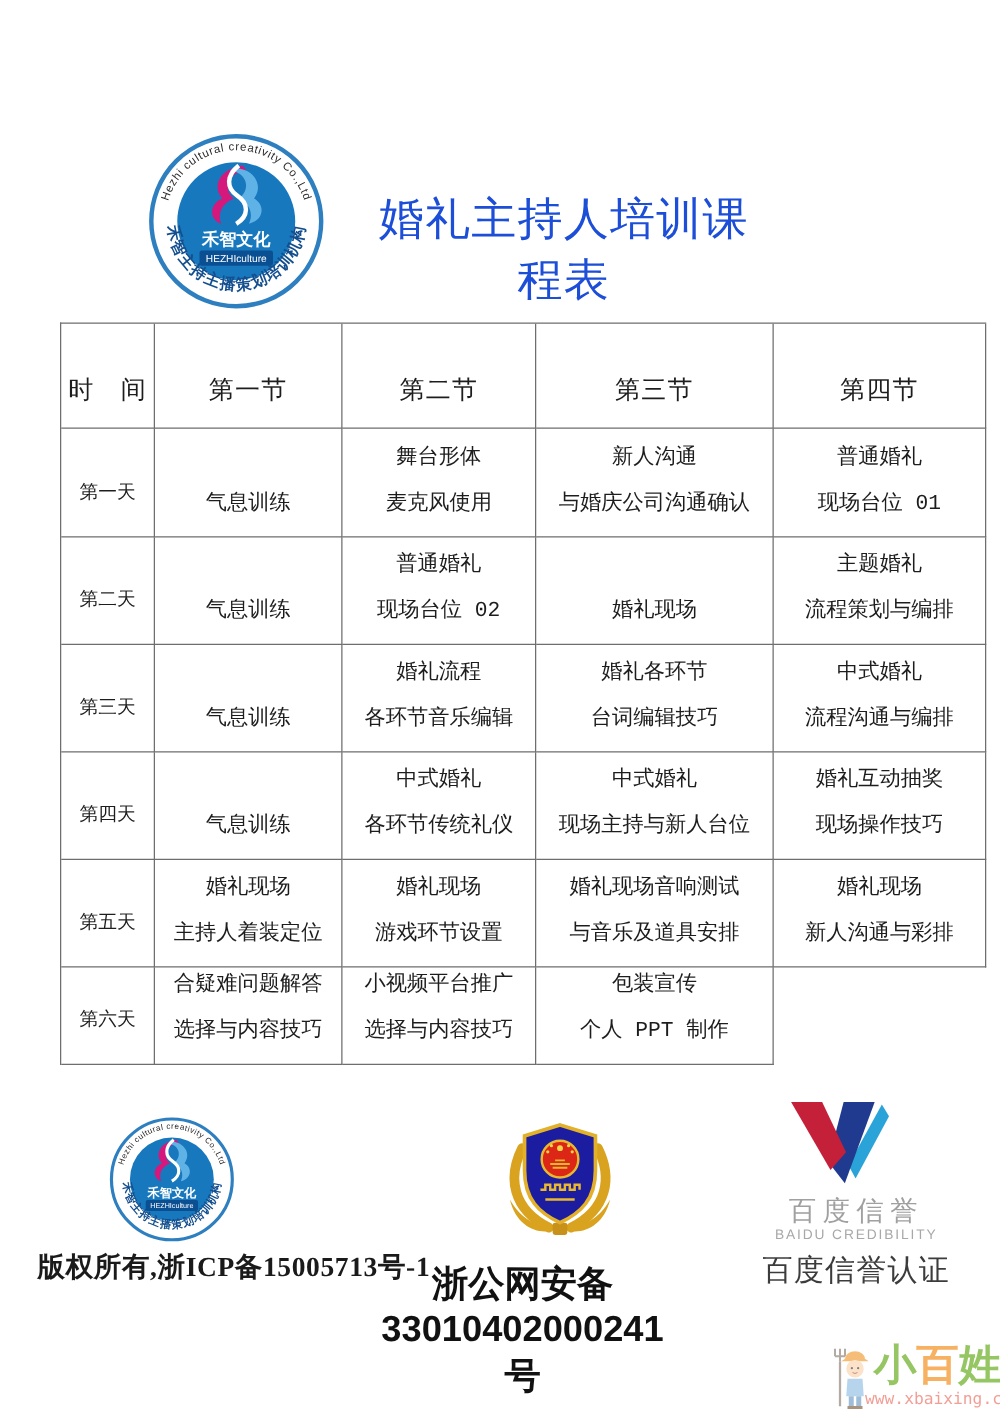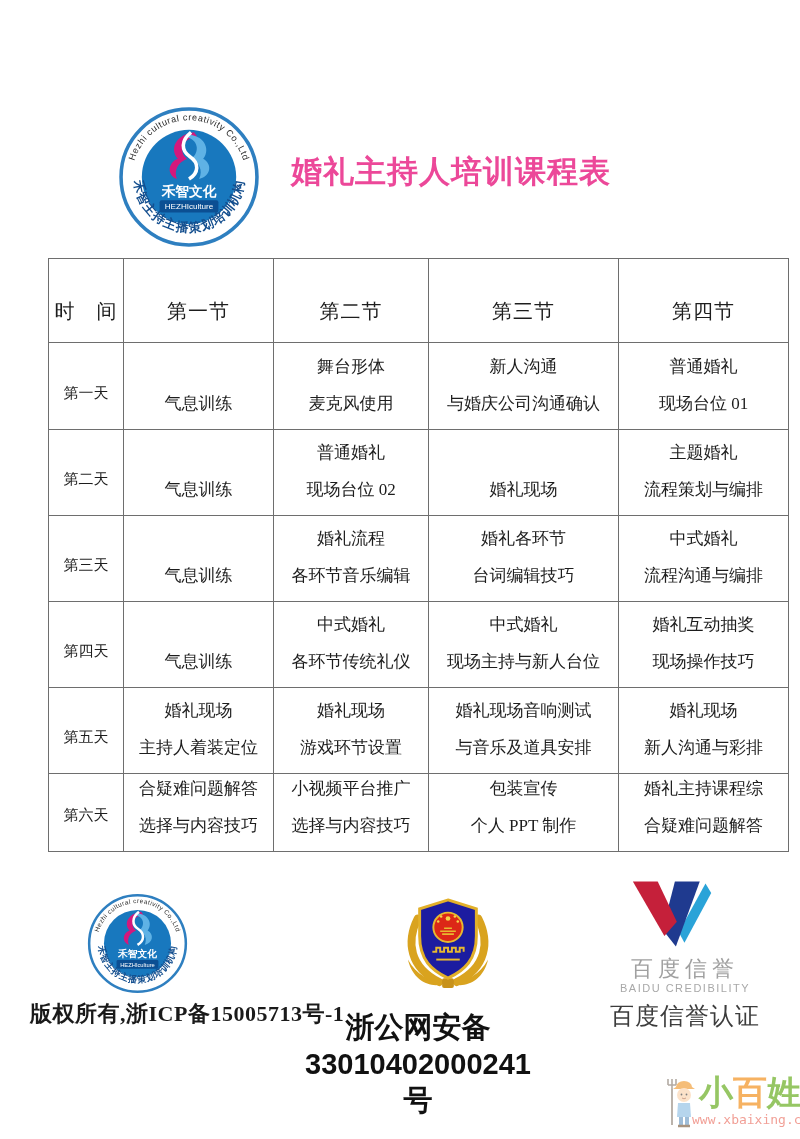--- a/index.html
+++ b/index.html
@@ -7,35 +7,35 @@
   .page {
     position:relative; width:800px; height:1139px; margin:0 auto;
     background:#ffffff; overflow:hidden;
     font-family:"Liberation Serif","DejaVu Serif",serif; color:#1d1d1d;
   }
   
   .logo-top { position:absolute; left:118px; top:106px; width:142px; height:142px; }
   .logo-bottom { position:absolute; left:87px; top:893px; width:101px; height:101px; }
   .page-title {
     position:absolute; left:286px; top:151px; width:330px;
-    font-size:31px; font-weight:bold; text-align:center; letter-spacing:1px;
-    color:#ec4899;
+    font-size:36px; font-weight:normal; text-align:center; letter-spacing:1px;
+    color:#1d4ed8;
   }
   
   .schedule {
     position:absolute; left:48px; top:258px; width:741px;
     display:grid;
     grid-template-columns:75px 150px 155px 190px 170px;
     grid-template-rows:84px 87px 86px 86px 86px 86px 78px;
     border-top:1px solid #6e6e6e; border-left:1px solid #6e6e6e;
   }
   .cell {
     border-right:1px solid #6e6e6e; border-bottom:1px solid #6e6e6e;
     display:flex; flex-direction:column; justify-content:flex-end; align-items:center;
-    text-align:left; overflow:hidden;
+    text-align:left; overflow:hidden;font-family:Liberation Mono, monospace;
   }
   .cell .cl { line-height:37px; font-size:17px; white-space:nowrap; }
   .cell.body { padding-bottom:7px; }
   .cell.head { padding-bottom:17px; font-size:20px; letter-spacing:1px; }
   .cell.day  { padding-bottom:26px; font-size:15px; }
   
   .footer-sans { font-family:"Liberation Sans","DejaVu Sans",sans-serif; }
   .copyright {
     position:absolute; left:30px; top:999px; font-size:22px; font-weight:600;
     color:#1a1a1a; letter-spacing:0.5px;font-family:Liberation Serif, serif;
@@ -195,24 +195,20 @@
       <div class="cl">合疑难问题解答</div>
       <div class="cl">选择与内容技巧</div>
     </div>
     <div class="cell body">
       <div class="cl">小视频平台推广</div>
       <div class="cl">选择与内容技巧</div>
     </div>
     <div class="cell body">
       <div class="cl">包装宣传</div>
       <div class="cl">个人 PPT 制作</div>
-    </div>
-    <div class="cell body">
-      <div class="cl">婚礼主持课程综</div>
-      <div class="cl">合疑难问题解答</div>
     </div>
   </div>
 
   <svg class="logo-bottom" viewBox="0 0 140 140">
     <circle cx="70" cy="70" r="67" fill="#ffffff" stroke="#2e7fc0" stroke-width="3.5"></circle>
     <circle cx="70" cy="70" r="46.5" fill="#1878be"></circle>
     <defs>
       <path id="arcTopB" d="M 14,70 A 56,56 0 1 1 126,70" fill="none"></path>
       <path id="arcBotB" d="M 16,70 A 54,54 0 0 0 124,70" fill="none"></path>
     </defs>

